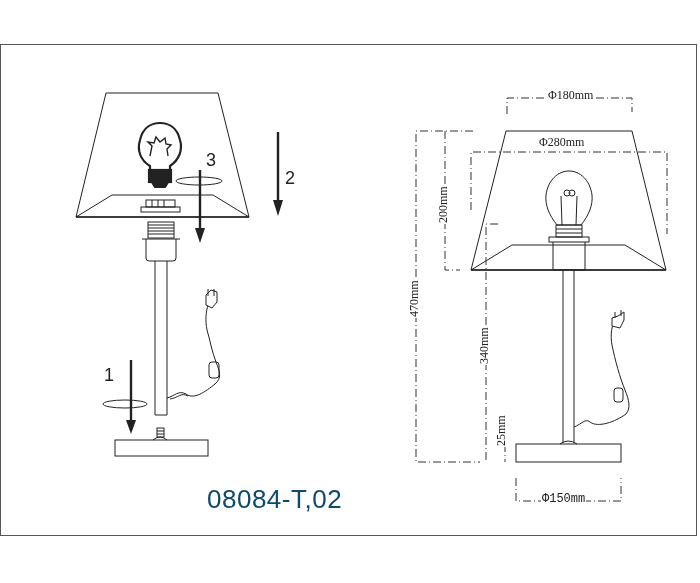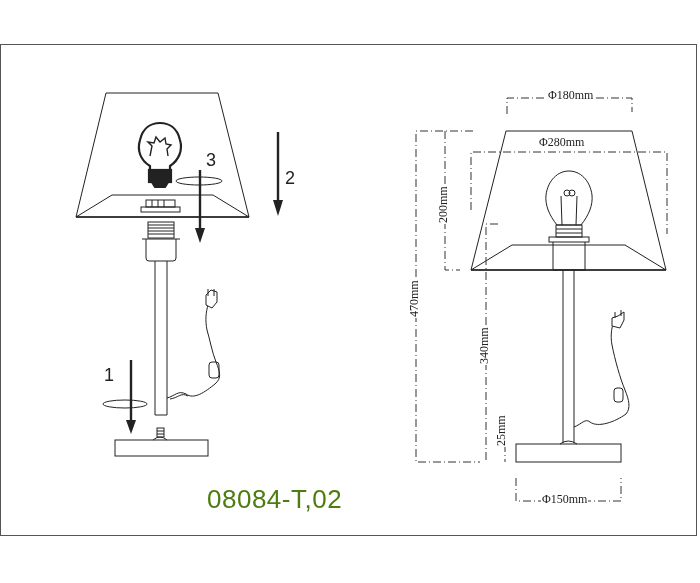--- a/index.html
+++ b/index.html
@@ -2,21 +2,21 @@
 <html><head>
 <meta charset="utf-8">
 <style>
   html,body{margin:0;padding:0;background:#fff;}
   body{width:700px;height:583px;position:relative;overflow:hidden;font-family:"Liberation Sans",sans-serif;}
   #sheet{position:absolute;left:0;top:0;width:700px;height:583px;}
   .frame{position:absolute;left:0;top:44px;width:697px;height:492px;border:1.5px solid #555;border-left:1px solid #555;box-sizing:border-box;}
   svg{position:absolute;left:0;top:0;}
   .lbl{position:absolute;font-family:"Liberation Sans",sans-serif;color:#222;}
   .step{font-size:18px;}
-  .model{font-size:26px;letter-spacing:0.5px;color:#4d7c0f;}
+  .model{font-size:26px;letter-spacing:0.5px;color:#0c4a6e;}
   .dim{position:absolute;font-family:"Liberation Serif",serif;font-size:12px;color:#222;background:#fff;padding:0 1px;line-height:12px;}
   .vdim{transform:rotate(-90deg);transform-origin:left top;white-space:nowrap;}
 </style>
 </head>
 <body>
 
 <div id="sheet">
   <div class="frame"></div>
 
   <svg width="700" height="583" viewBox="0 0 700 583">
@@ -157,14 +157,14 @@
   <span class="lbl step" style="left:104px;top:365px;">1</span>
 
   <span class="lbl model" style="left:207px;top:484px;">08084-T,02</span>
 
   <span class="dim" style="left:547px;top:89px;">Φ180mm</span>
   <span class="dim" style="left:538px;top:136px;">Φ280mm</span>
   <span class="dim vdim" style="left:437px;top:224px;">200mm</span>
   <span class="dim vdim" style="left:408px;top:318px;">470mm</span>
   <span class="dim vdim" style="left:478px;top:365px;">340mm</span>
   <span class="dim vdim" style="left:495px;top:447px;">25mm</span>
-  <span class="dim" style="left:541px;top:493px;">Φ150mm</span>
+  <span class="dim" style="left:541px;top:493px;font-family:Liberation Mono, monospace;">Φ150mm</span>
 </div>
 
 </body></html>

